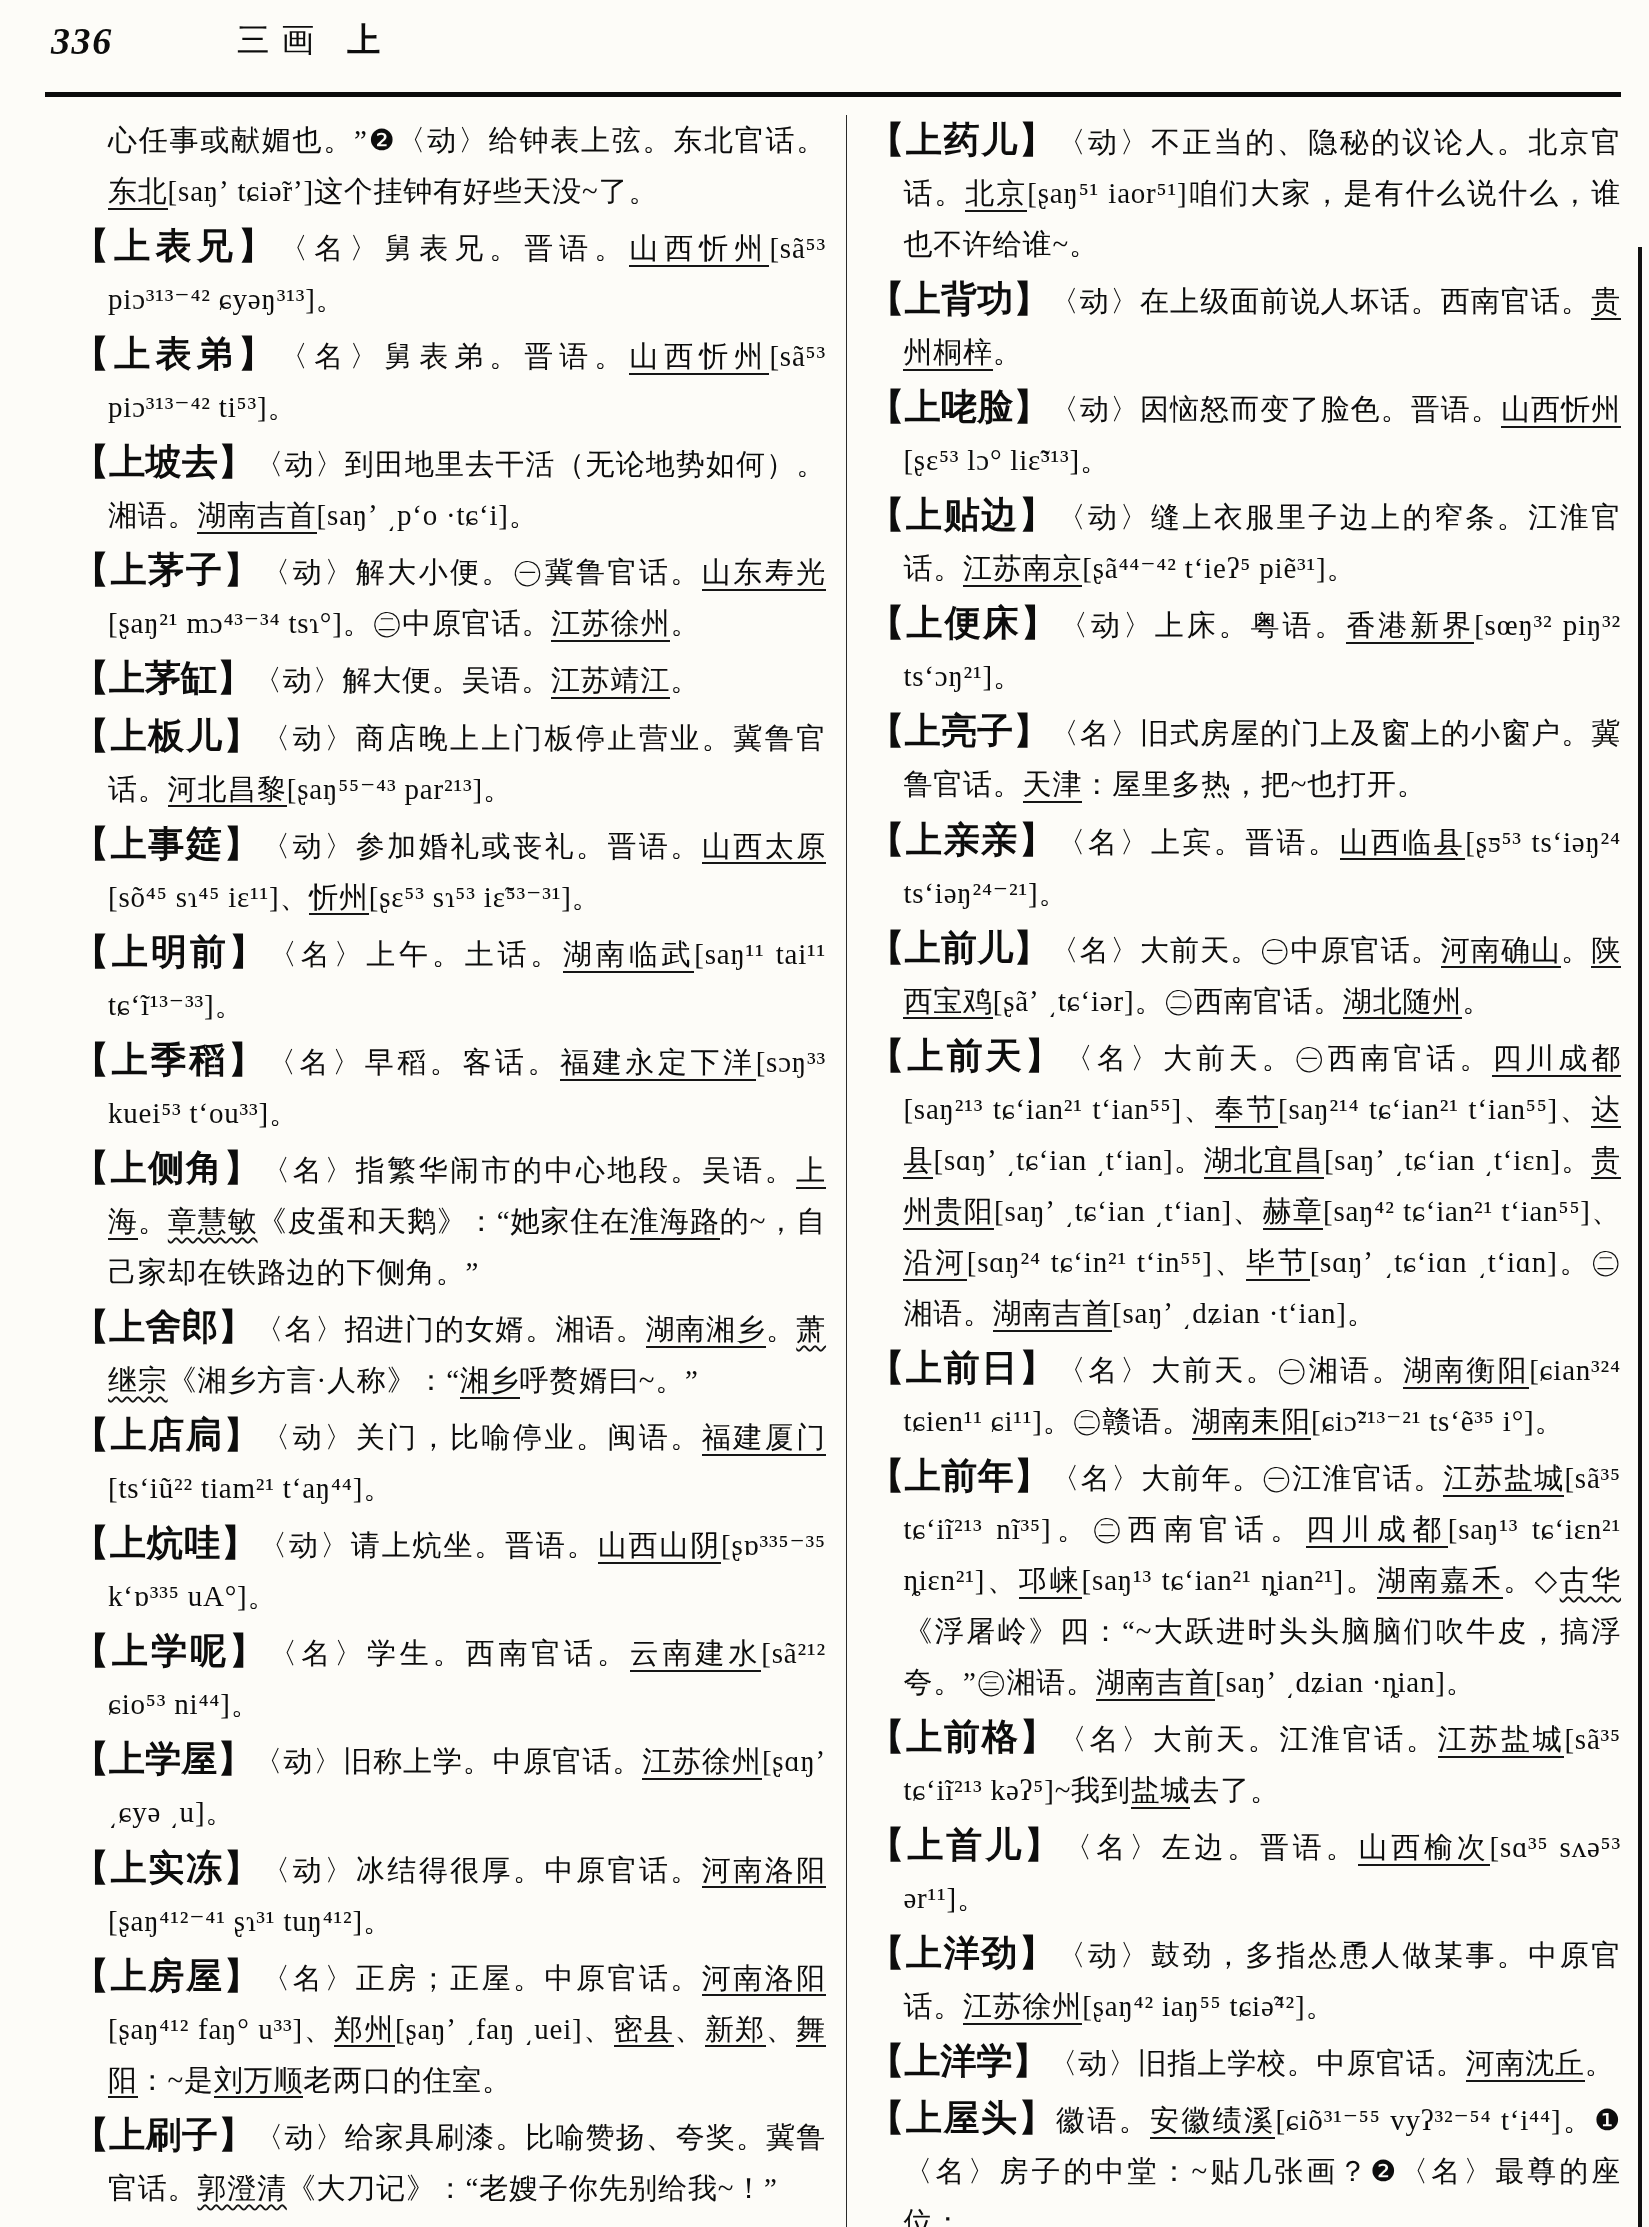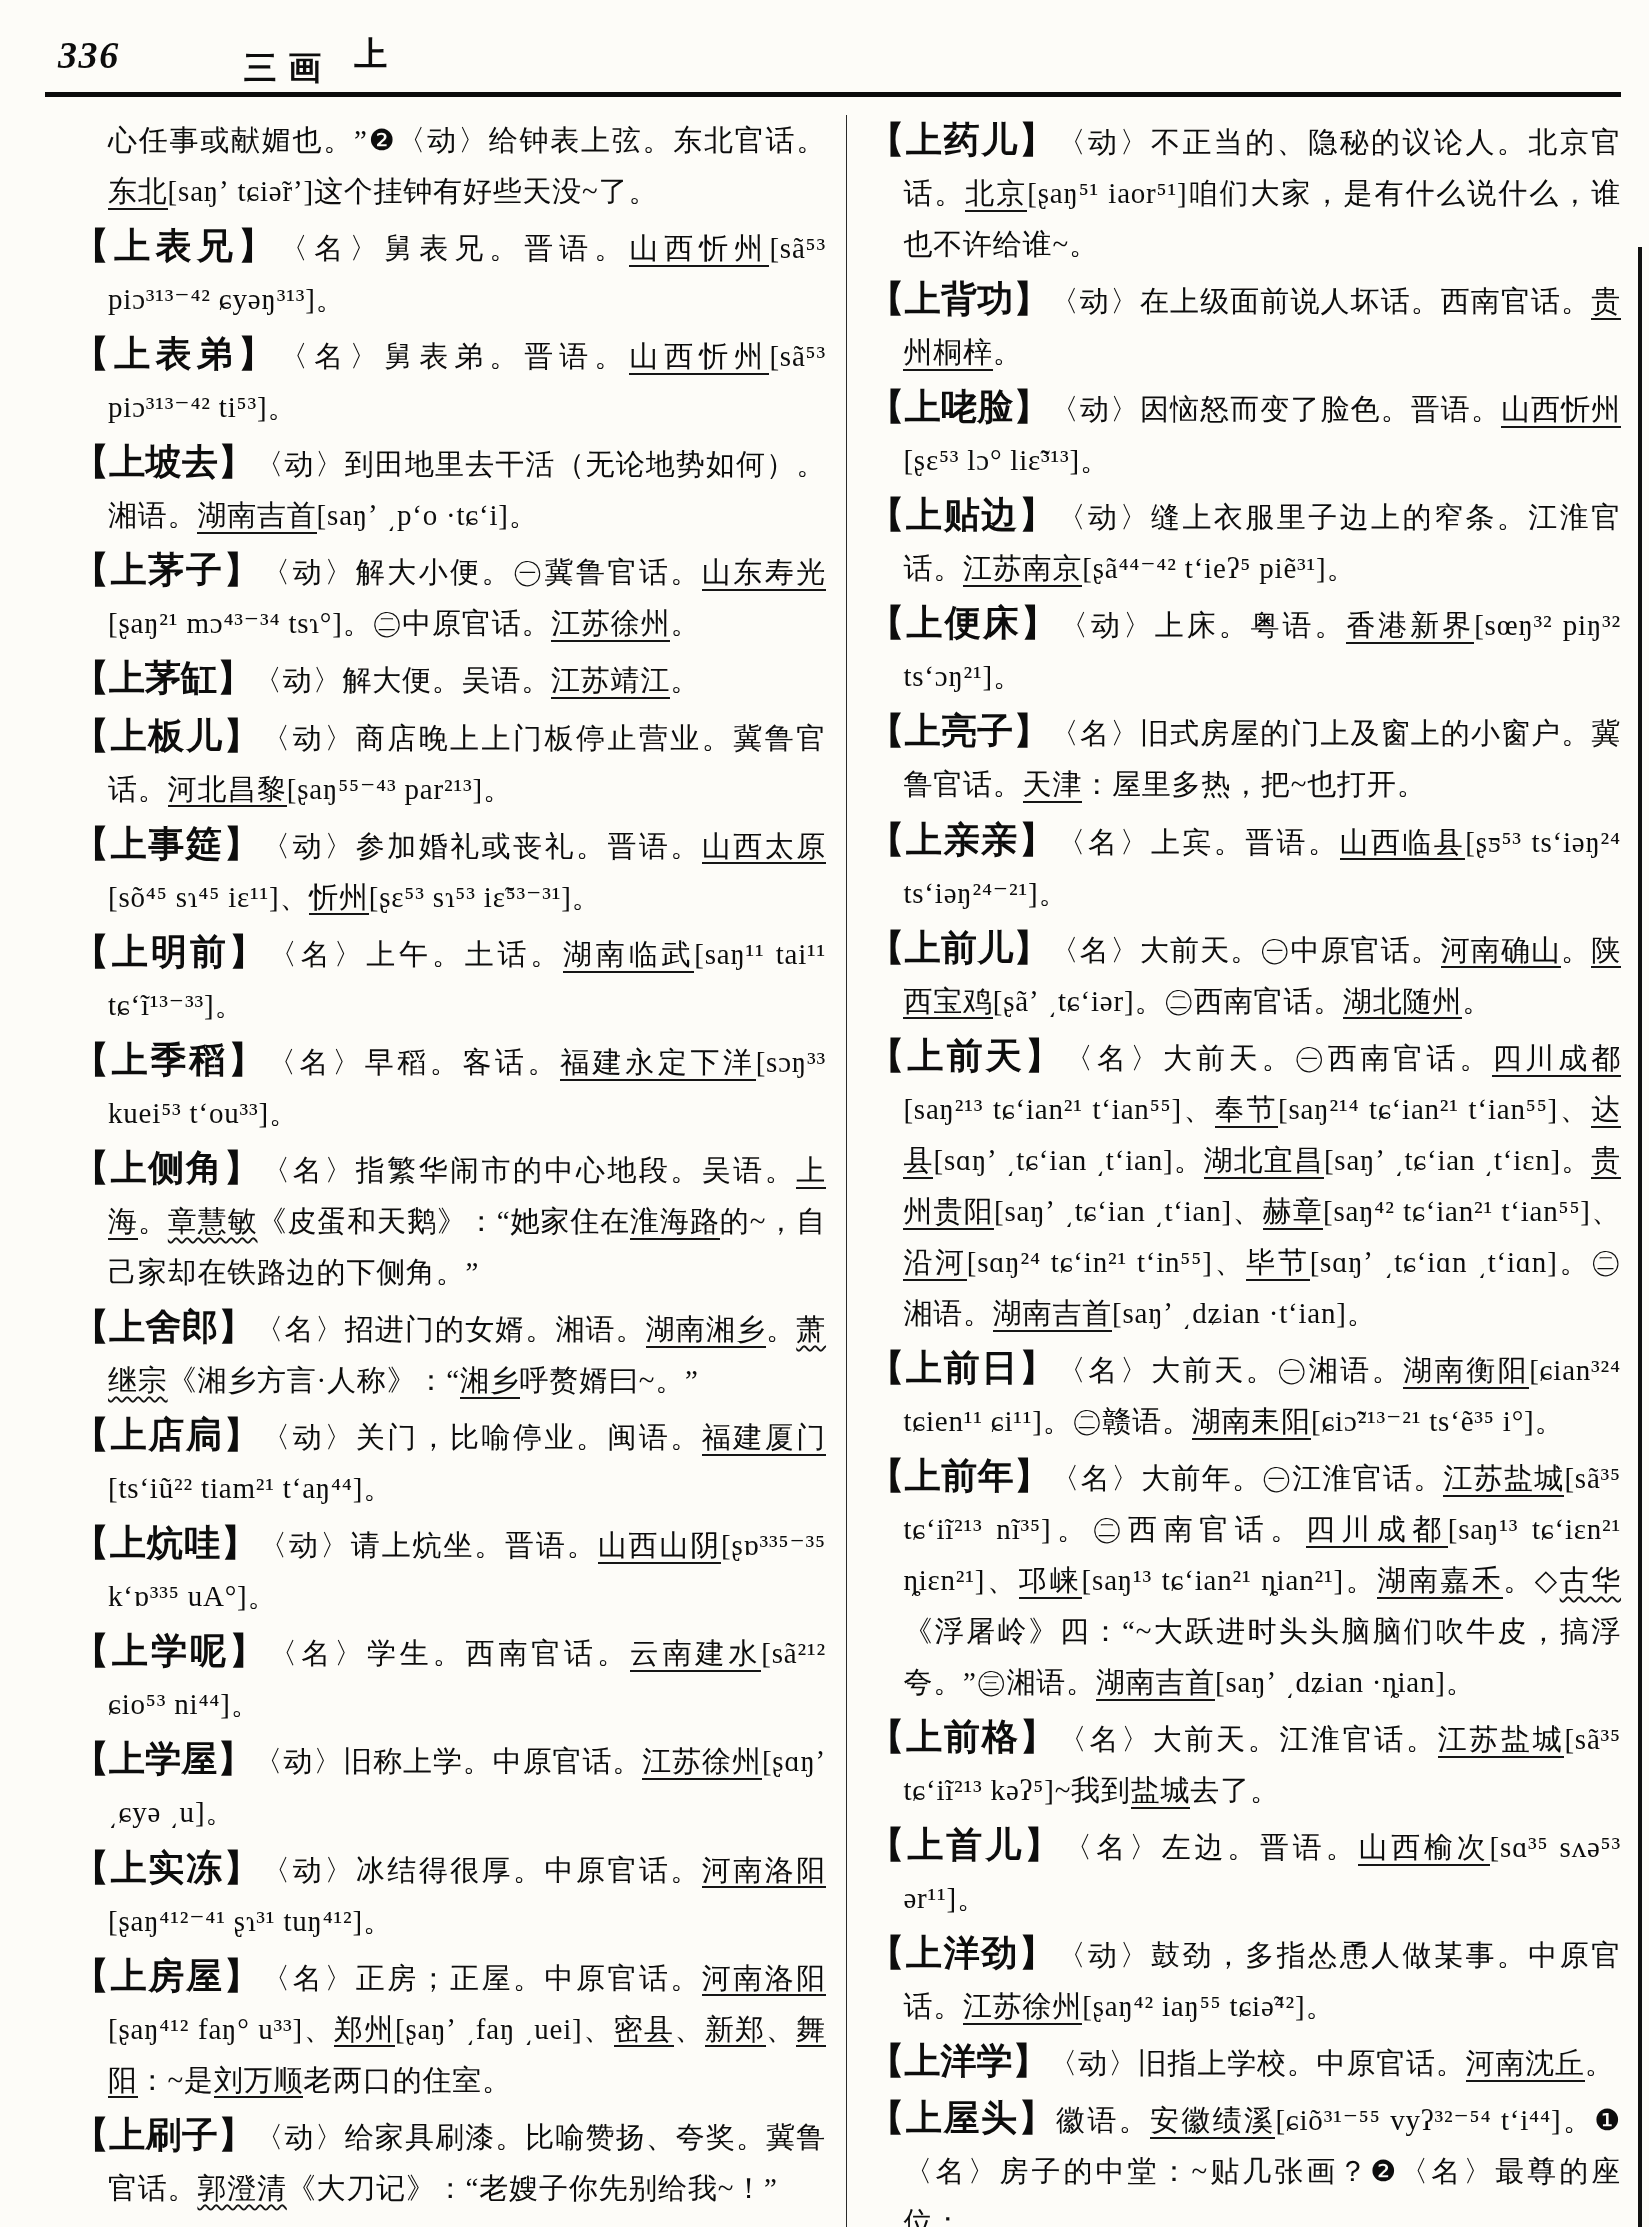--- a/index.html
+++ b/index.html
@@ -1,20 +1,20 @@
 <!DOCTYPE html>
 <html style="font-size:13.2px"><head>
 <meta charset="utf-8">
 <style>
   html,body{margin:0;padding:0;background:#fdfcf8;}
   body{width:1650px;height:2227px;overflow:hidden;position:relative;
        font-family:"Liberation Serif","DejaVu Serif",serif;color:#0d0d0d;}
-  .page-header{position:absolute;top:18px;left:58px;display:flex;align-items:center;}
+  .page-header{position:absolute;top:18px;left:51px;display:flex;align-items:flex-end;}
   .page-num{font-style:italic;font-weight:700;font-size:38px;letter-spacing:1.6px;}
-  .section{font-weight:700;font-size:33px;margin-left:124px;letter-spacing:11.5px;margin-top:28px;}
+  .section{font-weight:400;font-size:33px;margin-left:124px;letter-spacing:11.5px;}
   .radical{font-weight:700;font-size:33px;margin-left:21.4px;}
   .top-rule{position:absolute;left:45px;right:29px;top:92px;height:5px;background:#0c0c0c;}
   .edge-line{position:absolute;right:8.2px;top:247px;bottom:0;width:4.1px;background:#111;}
   .cols{position:absolute;top:115px;left:45px;right:29px;bottom:0;display:flex;}
   .col{width:50%;box-sizing:border-box;}
   .col.left{padding-right:20px;border-right:1.6px solid #2a2a2a;margin-left:28px;}
   .col.right{padding-left:21.4px;}
   p.entry,p.cont{margin:0 0 4.1px 0;font-size:29px;line-height:51px;letter-spacing:0.8px;
        text-align:justify;}
   p.entry{padding-left:35px;text-indent:-35px;}

